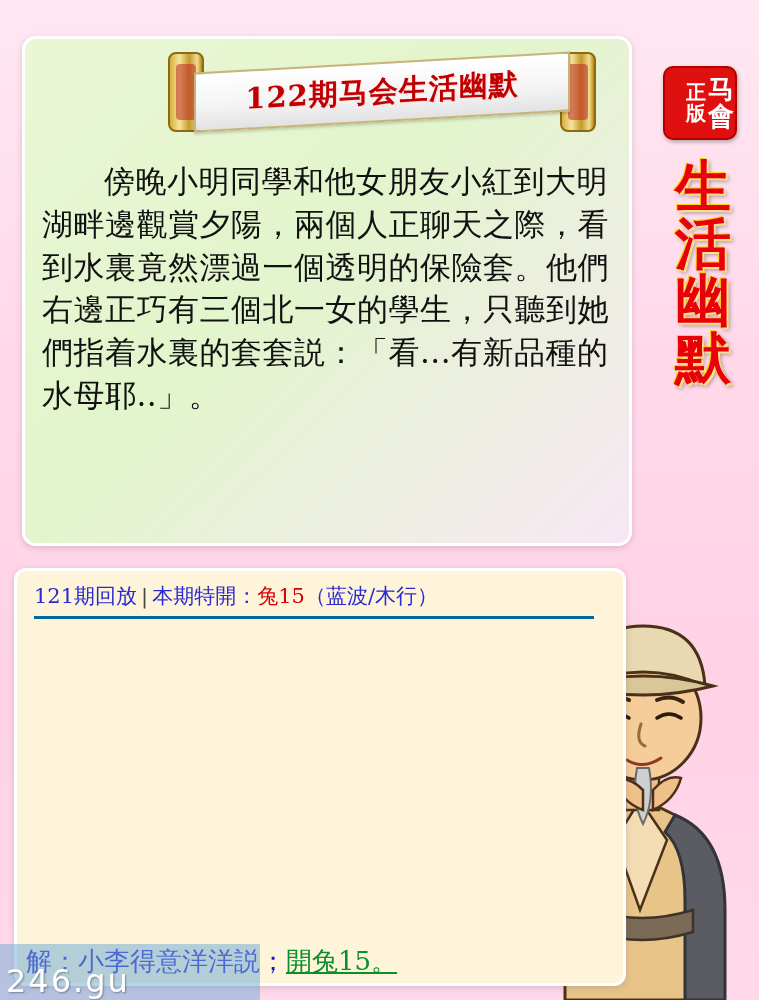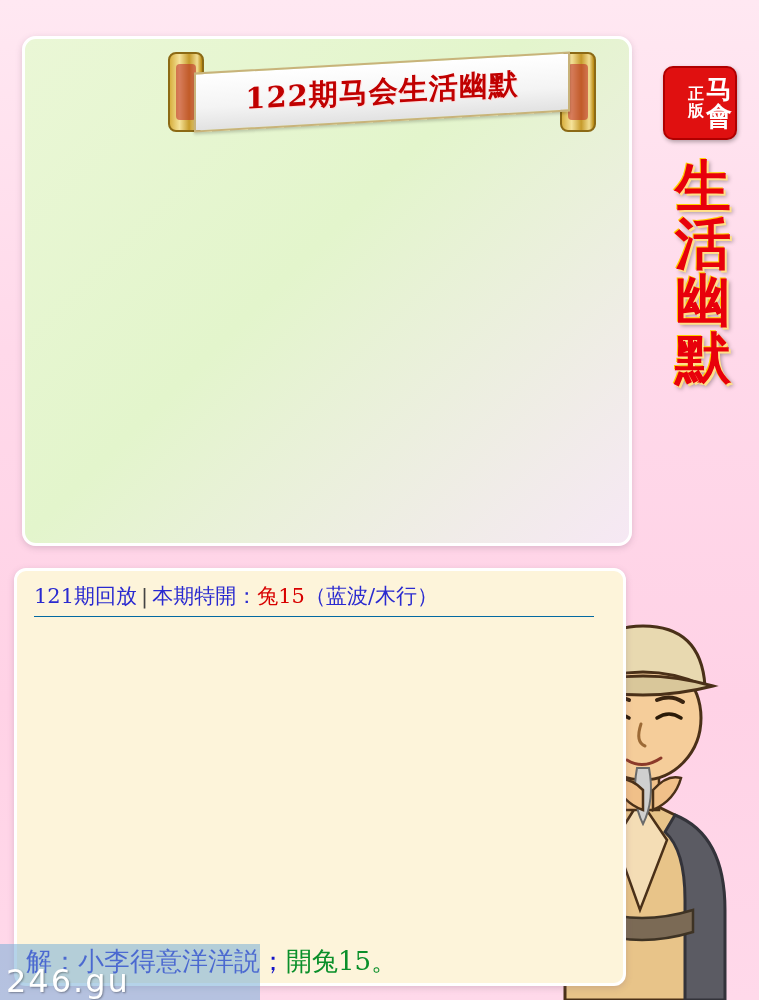--- a/index.html
+++ b/index.html
@@ -128,21 +128,21 @@
     display: flex; flex-direction: column;
     align-items: center; justify-content: center;
   }
   .stamp-col span {
     font-family: "DejaVu Serif", serif;
     font-weight: bold;
     color: #ffffff;
     font-size: 26px;
     line-height: 1.05;
   }
-  .stamp-col.small span { font-size: 16px; margin-left: 20px; }
+  .stamp-col.small span { font-size: 20px; margin-left: 20px; }
 
   
   .figure {
     position: absolute;
     right: 4px; bottom: 0px;
     width: 230px; height: 520px;
     pointer-events: none;
   }
 
   
@@ -156,21 +156,21 @@
     box-shadow: 0 2px 6px rgba(120,90,120,0.25);
   }
   .meta-line {
     position: absolute;
     left: 34px; top: 582px;
     width: 560px;
     font-family: "DejaVu Serif", serif;
     font-size: 21px;
     color: #2a2ad0;
     white-space: nowrap;
-    border-bottom: 1px solid #0369a1;
+    border-bottom: 3px solid #0369a1;
     padding-bottom: 6px;
   }
   .meta-line .sep { color: #444; margin: 0 4px; }
   .meta-line .red { color: #d80000; }
 
   .story-bottom {
     position: absolute;
     left: 34px; top: 626px;
     width: 578px;
     font-family: "DejaVu Serif", serif;
@@ -184,21 +184,21 @@
 
   .answer-line {
     position: absolute;
     left: 26px; top: 944px;
     width: 600px;
     font-family: "DejaVu Serif", serif;
     font-size: 26px;
     color: #1414c8;
     white-space: nowrap;
   }
-  .answer-line .green { color: #0a8f2a; }
+  .answer-line .green { color: #0a8f2a; text-decoration: underline; }
 
   
   .watermark {
     position: absolute;
     left: 0px; bottom: 0px;
     width: 260px; height: 56px;
     background: rgba(120,175,215,0.55);
     display: flex; align-items: flex-end;
     padding-left: 6px;
   }
@@ -229,20 +229,21 @@
     <div class="stamp-inner">
       <div class="stamp-col">
         <span>马會</span>
       </div>
       <div class="stamp-col small">
         <span>正版</span>
       </div>
     </div>
   </div>
 
+  <div class="story-top">傍晚小明同學和他女朋友小紅到大明湖畔邊觀賞夕陽，兩個人正聊天之際，看到水裏竟然漂過一個透明的保險套。他們右邊正巧有三個北一女的學生，只聽到她們指着水裏的套套説：「看...有新品種的水母耶..」。</div>
 
   <div class="vert-title">
     <span>生</span>
     <span>活</span>
     <span>幽</span>
     <span>默</span>
   </div>
 
   <svg class="figure" viewBox="0 0 230 520">
 

